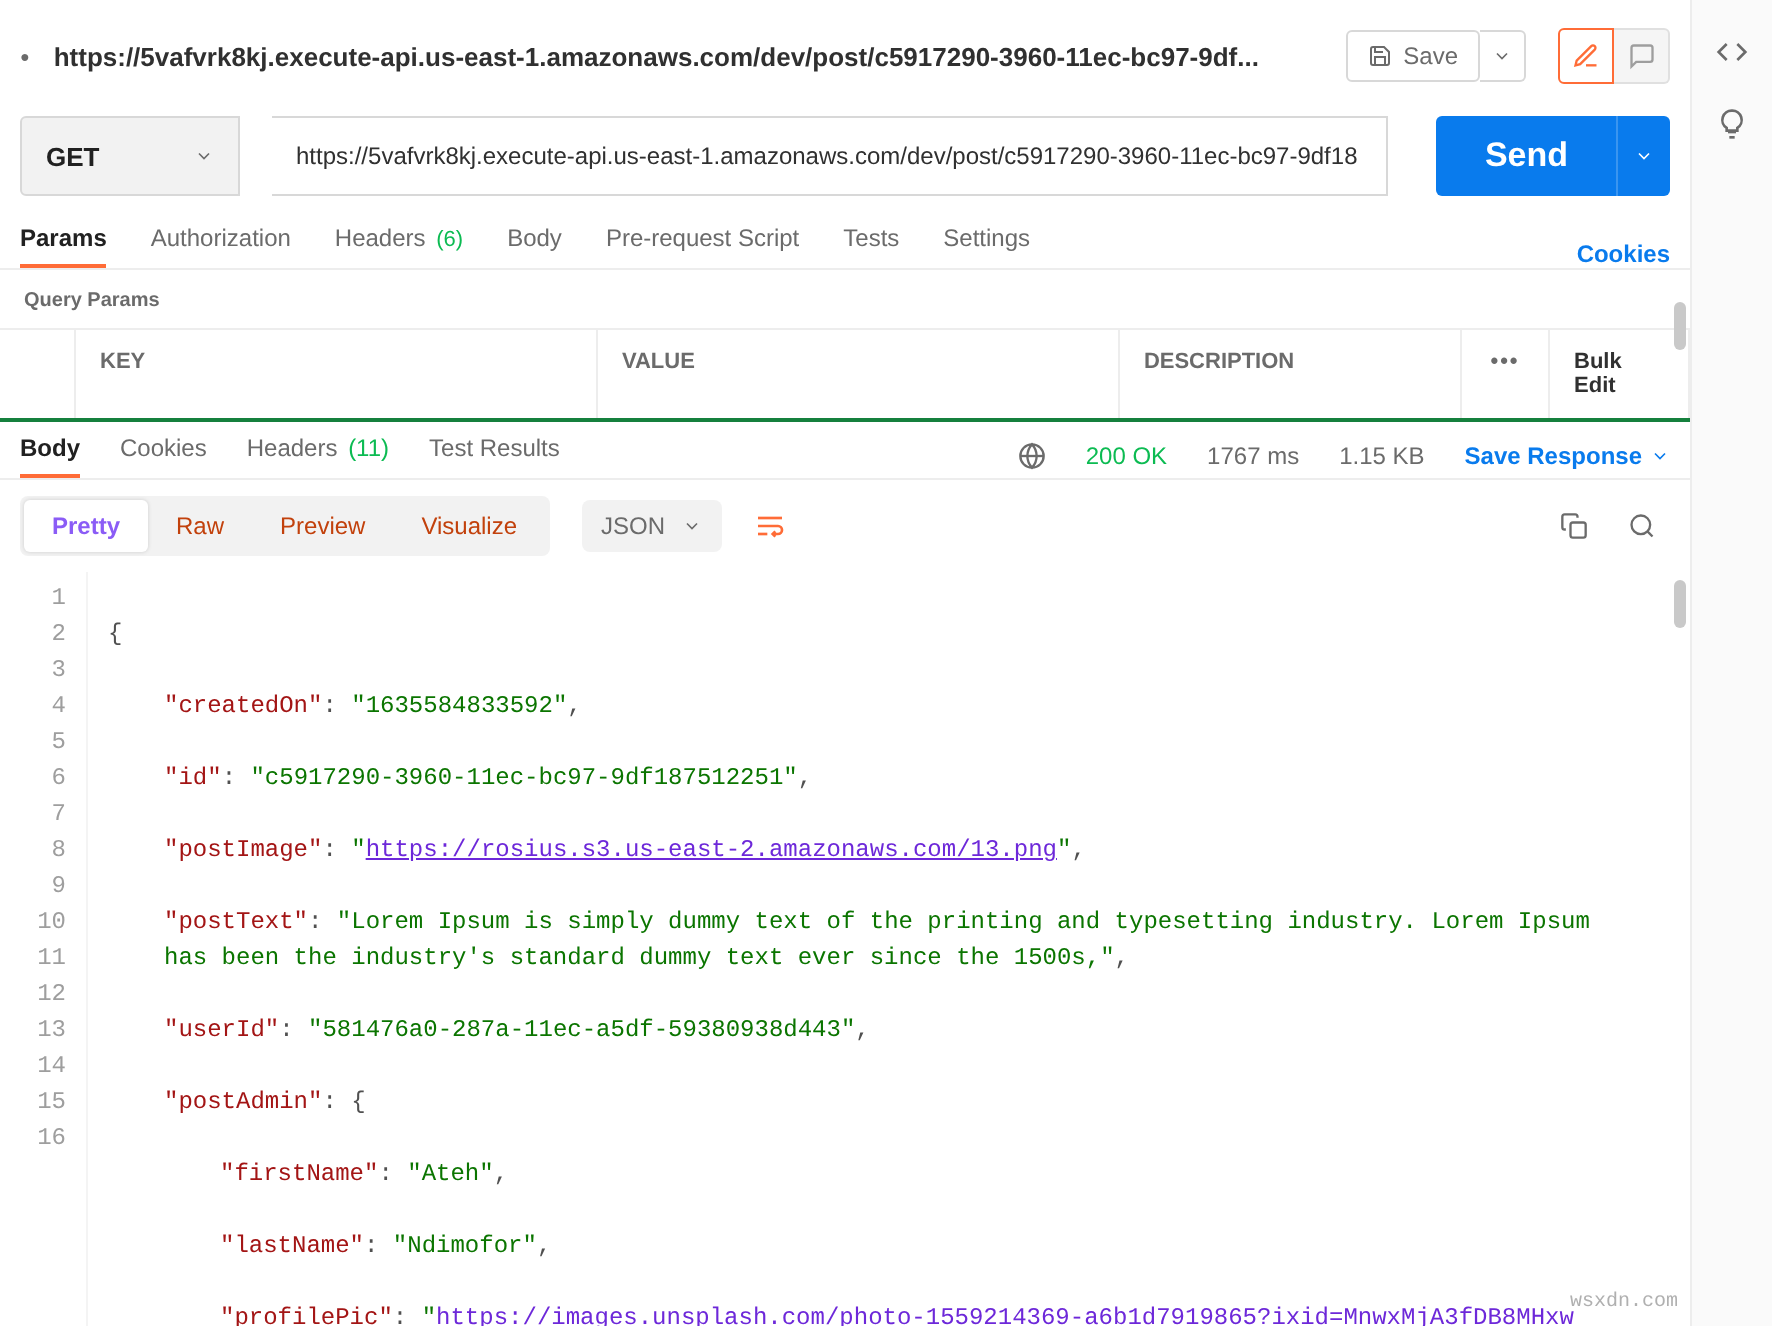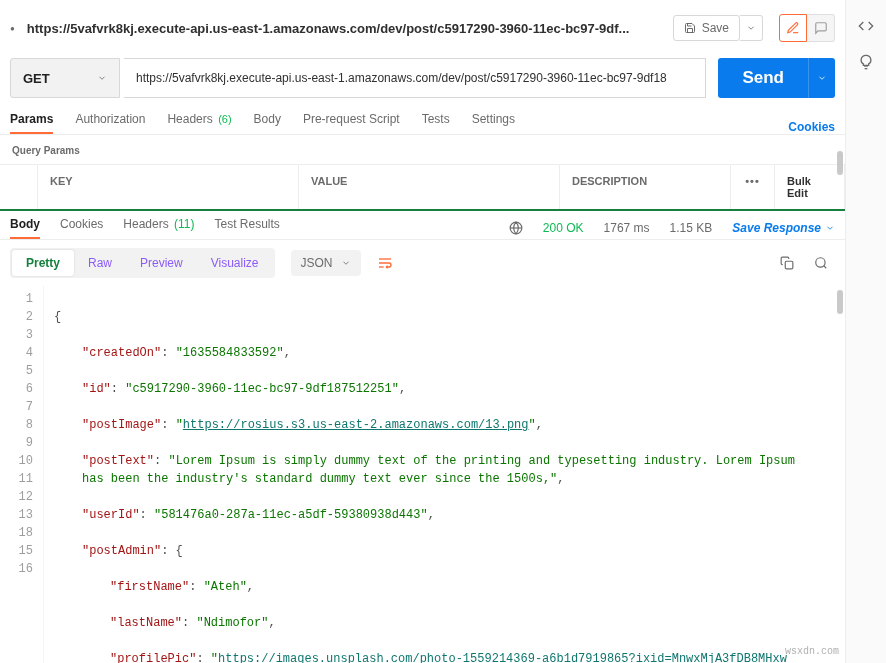--- a/index.html
+++ b/index.html
@@ -13,21 +13,21 @@
 .topbar .method-dot { font-size: 8px; color: #6b6b6b; margin-right: 4px; }
 .tab-title { flex: 1; font-size: 13px; font-weight: 600; color: #303030; white-space: nowrap; overflow: hidden; text-overflow: ellipsis; }
 .save-btn { display: flex; align-items: center; gap: 6px; padding: 5px 10px; border: 1px solid #d8d8d8; border-radius: 3px; background: #fff; font-size: 12px; color: #6b6b6b; cursor: pointer; }
 .save-caret { padding: 5px 6px; border: 1px solid #d8d8d8; border-left: none; border-radius: 0 3px 3px 0; background: #fff; cursor: pointer; }
 .icon-btn-group { display: flex; margin-left: 8px; }
 .icon-btn { width: 28px; height: 28px; display: flex; align-items: center; justify-content: center; border: 1px solid #e0e0e0; background: #fff; cursor: pointer; }
 .icon-btn:first-child { border-radius: 3px 0 0 3px; }
 .icon-btn:last-child { border-radius: 0 3px 3px 0; border-left: none; background: #f5f5f5; }
 
 
-.urlrow { display: flex; align-items: stretch; padding: 8px 10px; gap: 4px; }
+.urlrow { display: flex; align-items: stretch; padding: 8px 10px; gap: 16px; }
 .method-sel { display: flex; align-items: center; justify-content: space-between; width: 110px; padding: 0 12px; background: #f2f2f2; border: 1px solid #d8d8d8; border-radius: 3px 0 0 3px; font-size: 13px; font-weight: 600; cursor: pointer; }
 .url-input { flex: 1; border: 1px solid #d8d8d8; border-left: none; padding: 0 12px; font-size: 12px; height: 40px; color: #303030; white-space: nowrap; overflow: hidden; display: flex; align-items: center; }
 .send-group { display: flex; margin-left: 8px; }
 .send-btn { background: #097bed; color: #fff; border: none; border-radius: 3px 0 0 3px; padding: 0 24px; font-size: 17px; font-weight: 600; cursor: pointer; }
 .send-caret { background: #097bed; border: none; border-left: 1px solid rgba(255,255,255,.2); color: #fff; border-radius: 0 3px 3px 0; padding: 0 8px; cursor: pointer; }
 
 
 .reqtabs { display: flex; align-items: flex-end; padding: 6px 10px 0 10px; border-bottom: 1px solid #ededed; gap: 22px; font-size: 12px; }
 .reqtabs .tab { padding-bottom: 8px; color: #6b6b6b; cursor: pointer; }
 .reqtabs .tab.active { color: #212121; font-weight: 600; box-shadow: inset 0 -2px 0 #ff6c37; }
@@ -47,43 +47,43 @@
 .qp-bulk { width: 70px; font-weight: 700; color: #303030; border-right: none; cursor: pointer; }
 
 
 .restabs { display: flex; align-items: center; padding: 6px 10px 0 10px; border-bottom: 1px solid #ededed; gap: 20px; font-size: 12px; }
 .restabs .tab { padding-bottom: 8px; color: #6b6b6b; cursor: pointer; }
 .restabs .tab.active { color: #212121; font-weight: 600; box-shadow: inset 0 -2px 0 #ff6c37; }
 .restabs .count { color: #0cbb52; font-size: 12px; margin-left: 2px; }
 .restabs .spacer { flex: 1; }
 .status { color: #0cbb52; font-size: 12px; }
 .meta { color: #6b6b6b; font-size: 12px; }
-.save-resp { color: #097bed; font-weight: 600; cursor: pointer; display: flex; align-items: center; gap: 4px; font-style: italic; }
+.save-resp { color: #097bed; font-weight: 600; cursor: pointer; display: flex; align-items: center; gap: 4px; }
 
 
 .viewrow { display: flex; align-items: center; padding: 8px 10px; gap: 6px; }
 .viewgrp { display: flex; background: #f2f2f2; border-radius: 4px; padding: 2px; }
-.viewgrp .vbtn { padding: 6px 14px; font-size: 12px; color: #8b5cf6; border-radius: 3px; cursor: pointer; }
-.viewgrp .vbtn.active { background: #fff; color: #15803d; font-weight: 600; box-shadow: 0 0 2px rgba(0,0,0,.15); }
+.viewgrp .vbtn { padding: 6px 14px; font-size: 12px; color: #c2410c; border-radius: 3px; cursor: pointer; }
+.viewgrp .vbtn.active { background: #fff; color: #8b5cf6; font-weight: 600; box-shadow: 0 0 2px rgba(0,0,0,.15); }
 .lang-sel { margin-left: 10px; display: flex; align-items: center; gap: 8px; padding: 6px 10px; background: #f2f2f2; border-radius: 4px; font-size: 12px; color: #6b6b6b; cursor: pointer; }
 .wrap-btn { margin-left: 4px; padding: 6px; cursor: pointer; }
 .viewrow .spacer { flex: 1; }
 .round-icon { width: 28px; height: 28px; display: flex; align-items: center; justify-content: center; cursor: pointer; }
 
 
 .code { flex: 1; overflow: auto; font-family: "SFMono-Regular", Consolas, "Courier New", monospace; font-size: 12px; position: relative; }
 .code-inner { display: flex; }
 .gutter { background: #fff; color: #9e9e9e; text-align: right; padding: 4px 10px 4px 0; user-select: none; min-width: 44px; border-right: 1px solid #f4f4f4; }
 .gutter div { line-height: 18px; }
 .src { padding: 4px 8px 4px 10px; line-height: 18px; white-space: pre; flex: 1; }
 .src .row { min-height: 18px; }
 .p { color: #505050; } 
 .k { color: #a31515; } 
 .s { color: #0b7500; } 
-.u { color: #0f766e; text-decoration: underline; } 
+.u { color: #6d28d9; text-decoration: underline; } 
 .ind1 { padding-left: 28px; }
 .ind2 { padding-left: 56px; }
 
 .watermark { position: absolute; right: 6px; bottom: 6px; font-size: 10px; color: #b0b0b0; }
 .scroll-ind { position: absolute; right: 2px; top: 206px; width: 6px; height: 24px; background: #c9c9c9; border-radius: 3px; }
 .scroll-ind2 { position: absolute; right: 2px; top: 0px; width: 6px; height: 24px; background: #c9c9c9; border-radius: 3px; }
 
 svg { display: block; }
 </style>
 </head>
@@ -236,21 +236,21 @@
           <div>6</div>
           <div>7</div>
           <div>8</div>
           <div>9</div>
           <div>10</div>
           <div> </div>
           <div> </div>
           <div>11</div>
           <div>12</div>
           <div>13</div>
-          <div>18</div>
+          <div>14</div>
           <div>15</div>
           <div>16</div>
       </div>
       <div class="src">
 <div class="row"><span class="p">{</span></div>
 <div class="row ind1"><span class="k">"createdOn"</span><span class="p">: </span><span class="s">"<span>1635584833592</span>"</span><span class="p">,</span></div>
 <div class="row ind1"><span class="k">"id"</span><span class="p">: </span><span class="s">"<span>c5917290-3960-11ec-bc97-9df187512251</span>"</span><span class="p">,</span></div>
 <div class="row ind1"><span class="k">"postImage"</span><span class="p">: </span><span class="s">"</span><span class="u">https://rosius.s3.us-east-2.amazonaws.com/13.png</span><span class="s">"</span><span class="p">,</span></div>
 <div class="row ind1" style="white-space:normal;max-width:760px"><span class="k">"postText"</span><span class="p">: </span><span class="s">"<span>Lorem Ipsum is simply dummy text of the printing and typesetting industry. Lorem Ipsum has been the industry's standard dummy text ever since the 1500s,</span>"</span><span class="p">,</span></div>
 <div class="row ind1"><span class="k">"userId"</span><span class="p">: </span><span class="s">"<span>581476a0-287a-11ec-a5df-59380938d443</span>"</span><span class="p">,</span></div>

